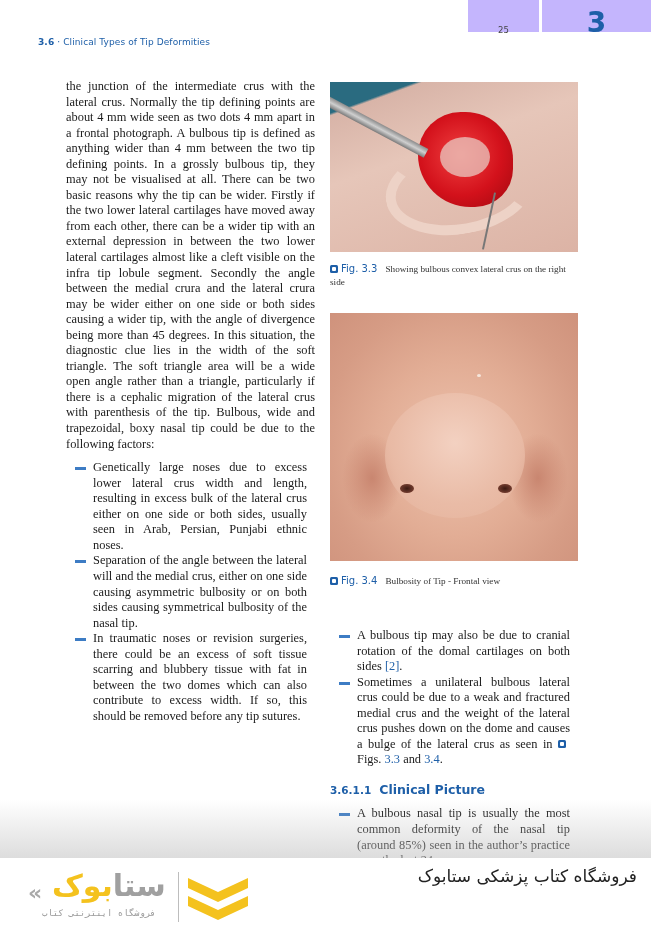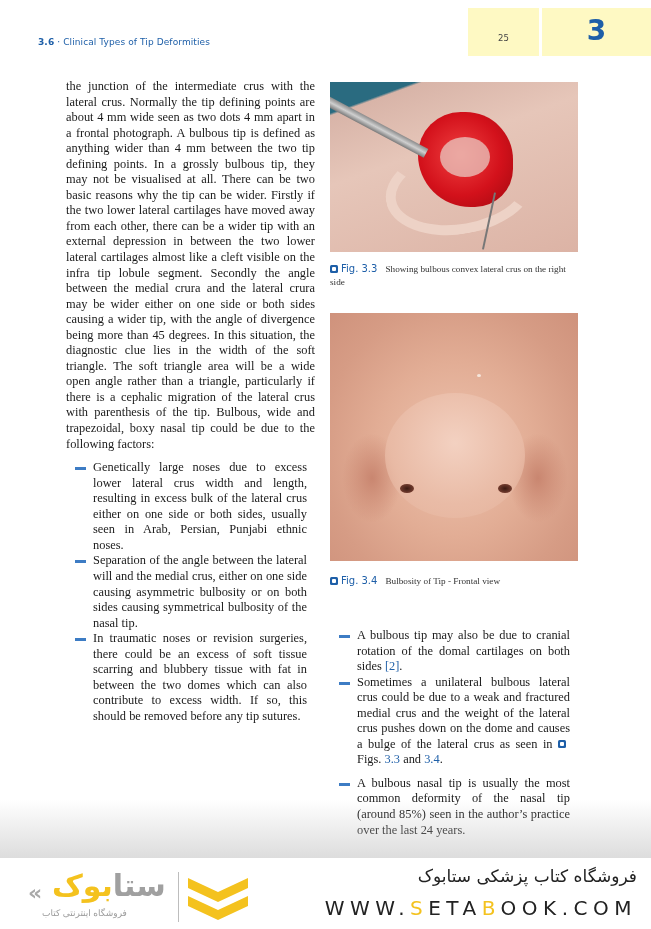--- a/index.html
+++ b/index.html
@@ -1,20 +1,20 @@
 <!DOCTYPE html>
 <html><head>
 <meta charset="utf-8">
 <style>
   html, body { margin:0; padding:0; }
   body { width:651px; height:929px; background:#ffffff; position:relative; overflow:hidden; font-family:"Liberation Serif", serif; color:#1a1a1a; }
 
   .running-head { position:absolute; left:38px; top:37px; font-family:"DejaVu Sans", sans-serif; font-size:9px; color:#1e5fa8; letter-spacing:0.1px; }
   .running-head b { font-weight:bold; }
-  .page-box { position:absolute; top:8px; height:48px; background:#fef9c3; }
+  .page-box { position:absolute; top:0; height:32px; background:#c4b5fd; }
   .page-box.num { left:468px; width:71px; }
   .page-box.chap { left:542px; width:109px; }
   .page-box .pn { position:absolute; left:0; right:0; top:25px; text-align:center; font-family:"DejaVu Sans", sans-serif; font-size:8.5px; color:#444; }
   .page-box .cn { position:absolute; left:0; right:0; top:6px; text-align:center; font-family:"DejaVu Sans", sans-serif; font-size:28px; font-weight:bold; color:#1e5fa8; }
 
   .col-left { position:absolute; left:66px; top:79px; width:249px; font-size:12.4px; line-height:15.55px; text-align:justify; }
   .col-left p { margin:0; }
   ul.dash { list-style:none; margin:8px; padding:0; }
   ul.dash li { position:relative; padding-left:19px; text-align:justify; }
   ul.dash li .dash-icon { position:absolute; left:1px; top:7px; width:11px; height:3px; background:#3d7cc4; }
@@ -48,21 +48,21 @@
   .section-heading { margin:14px 0 2px 0; font-family:"DejaVu Sans", sans-serif; color:#1e5fa8; font-weight:bold; font-size:12.5px; }
   .section-heading .sec-num { font-size:10.5px; margin-right:8px; }
 
   .page-fade { position:absolute; left:0; top:800px; width:651px; height:60px; background:linear-gradient(rgba(255,255,255,0),rgba(190,190,190,0.55)); pointer-events:none; }
 
   .footer { position:absolute; left:0; top:858px; width:651px; height:71px; background:#ffffff; }
   .logo-chevrons { position:absolute; left:28px; top:22px; font-family:"DejaVu Sans", sans-serif; font-size:22px; font-weight:bold; color:#a9a9a9; letter-spacing:-4px; }
   .logo-word { position:absolute; left:52px; top:12px; font-family:"DejaVu Sans", sans-serif; font-size:30px; font-weight:bold; line-height:32px; }
   .logo-word .g { color:#a0a0a0; }
   .logo-word .y { color:#f4c21e; }
-  .logo-sub { position:absolute; left:42px; top:50px; font-family:Liberation Sans, sans-serif; font-size:9px; color:#9b9b9b; direction:rtl; }
+  .logo-sub { position:absolute; left:42px; top:50px; font-family:Liberation Mono, monospace; font-size:9px; color:#9b9b9b; direction:rtl; }
   .logo-divider { position:absolute; left:178px; top:14px; width:1px; height:50px; background:#bdbdbd; }
   .logo-mark { position:absolute; left:188px; top:16px; width:60px; height:48px; }
   .shop-fa { position:absolute; right:14px; top:8px; font-family:"DejaVu Sans", sans-serif; font-size:17px; color:#222; direction:rtl; }
   .shop-url { position:absolute; right:14px; top:38px; font-family:"DejaVu Sans", sans-serif; font-size:20px; letter-spacing:5.5px; color:#222; }
   .shop-url .y { color:#f4c21e; }
 </style>
 </head>
 <body>
 
 <div class="running-head"><b>3.6</b><span> · </span><span>Clinical Types of Tip Deformities</span></div>
@@ -104,31 +104,31 @@
 </div>
 <div class="caption" style="top:575px;">
   <span class="fig-tag"></span><span class="fig-label">Fig. 3.4</span><span>Bulbosity of Tip - Frontal view</span>
 </div>
 
 <div class="right-text">
   <ul class="dash">
     <li><span class="dash-icon"></span><span>A bulbous tip may also be due to cranial rotation of the domal cartilages on both sides </span><a class="ref">[2]</a><span>.</span></li>
     <li><span class="dash-icon"></span><span>Sometimes a unilateral bulbous lateral crus could be due to a weak and fractured medial crus and the weight of the lateral crus pushes down on the dome and causes a bulge of the lateral crus as seen in </span><span class="inline-tag"></span><span>Figs. </span><a class="ref">3.3</a><span> and </span><a class="ref">3.4</a><span>.</span></li>
   </ul>
+  <div class="section-heading"><span class="sec-num">3.6.1.1</span><span>Clinical Picture</span></div>
   <ul class="dash">
     <li><span class="dash-icon"></span><span>A bulbous nasal tip is usually the most common deformity of the nasal tip (around 85%) seen in the author’s practice over the last 24 years.</span></li>
   </ul>
 </div>
 
 <div class="page-fade"></div>
 
 <div class="footer">
   <div class="logo-chevrons">«</div>
   <div class="logo-word"><span class="g">ﺳﺘﺎ</span><span class="y">ﺑﻮک</span></div>
   <div class="logo-sub">فروشگاه اینترنتی کتاب</div>
   <div class="logo-divider"></div>
   <svg class="logo-mark" viewBox="0 0 60 48">
     <polygon points="0,4 30,18 60,4 60,14 30,28 0,14" fill="#f4c21e"></polygon>
     <polygon points="0,22 30,36 60,22 60,32 30,46 0,32" fill="#f4c21e"></polygon>
   </svg>
   <div class="shop-fa">فروشگاه کتاب پزشکی ستابوک</div>
-  <div class="shop-url"><span>WWW.</span><span class="y">S</span><span>ETA</span><span class="y">B</span><span>OOK.COM</span></div>
 </div>
 
 </body></html>

